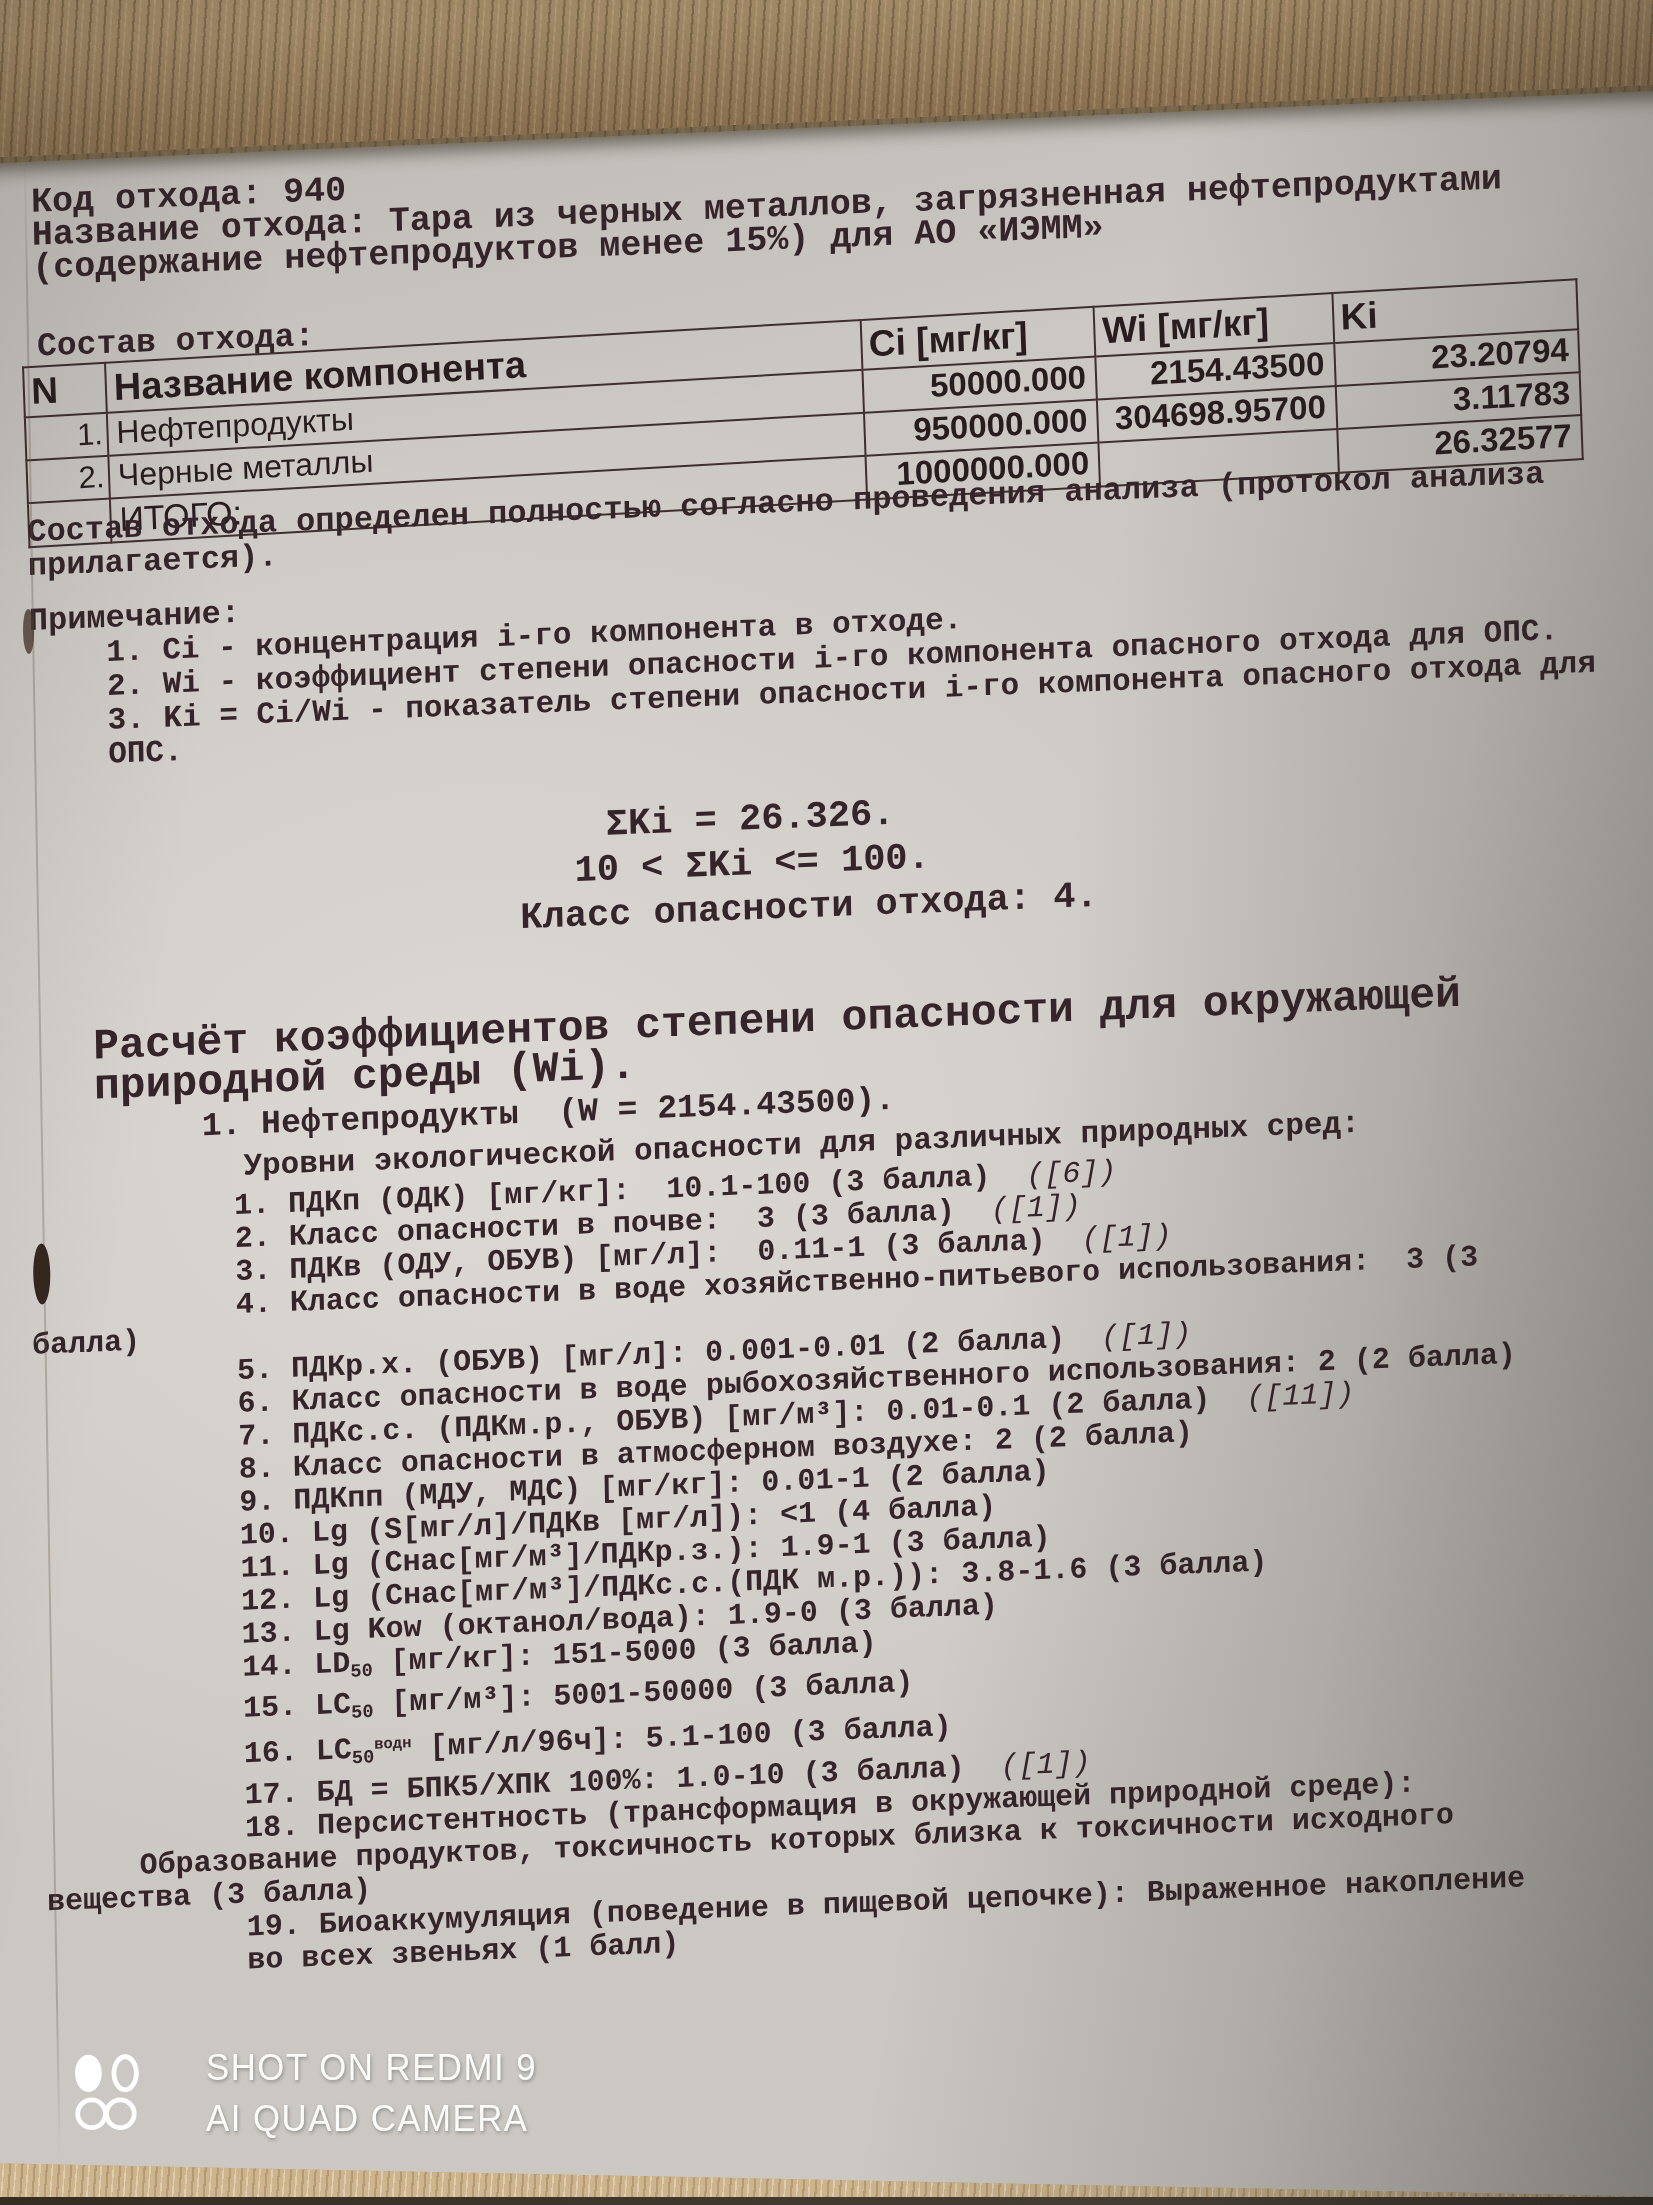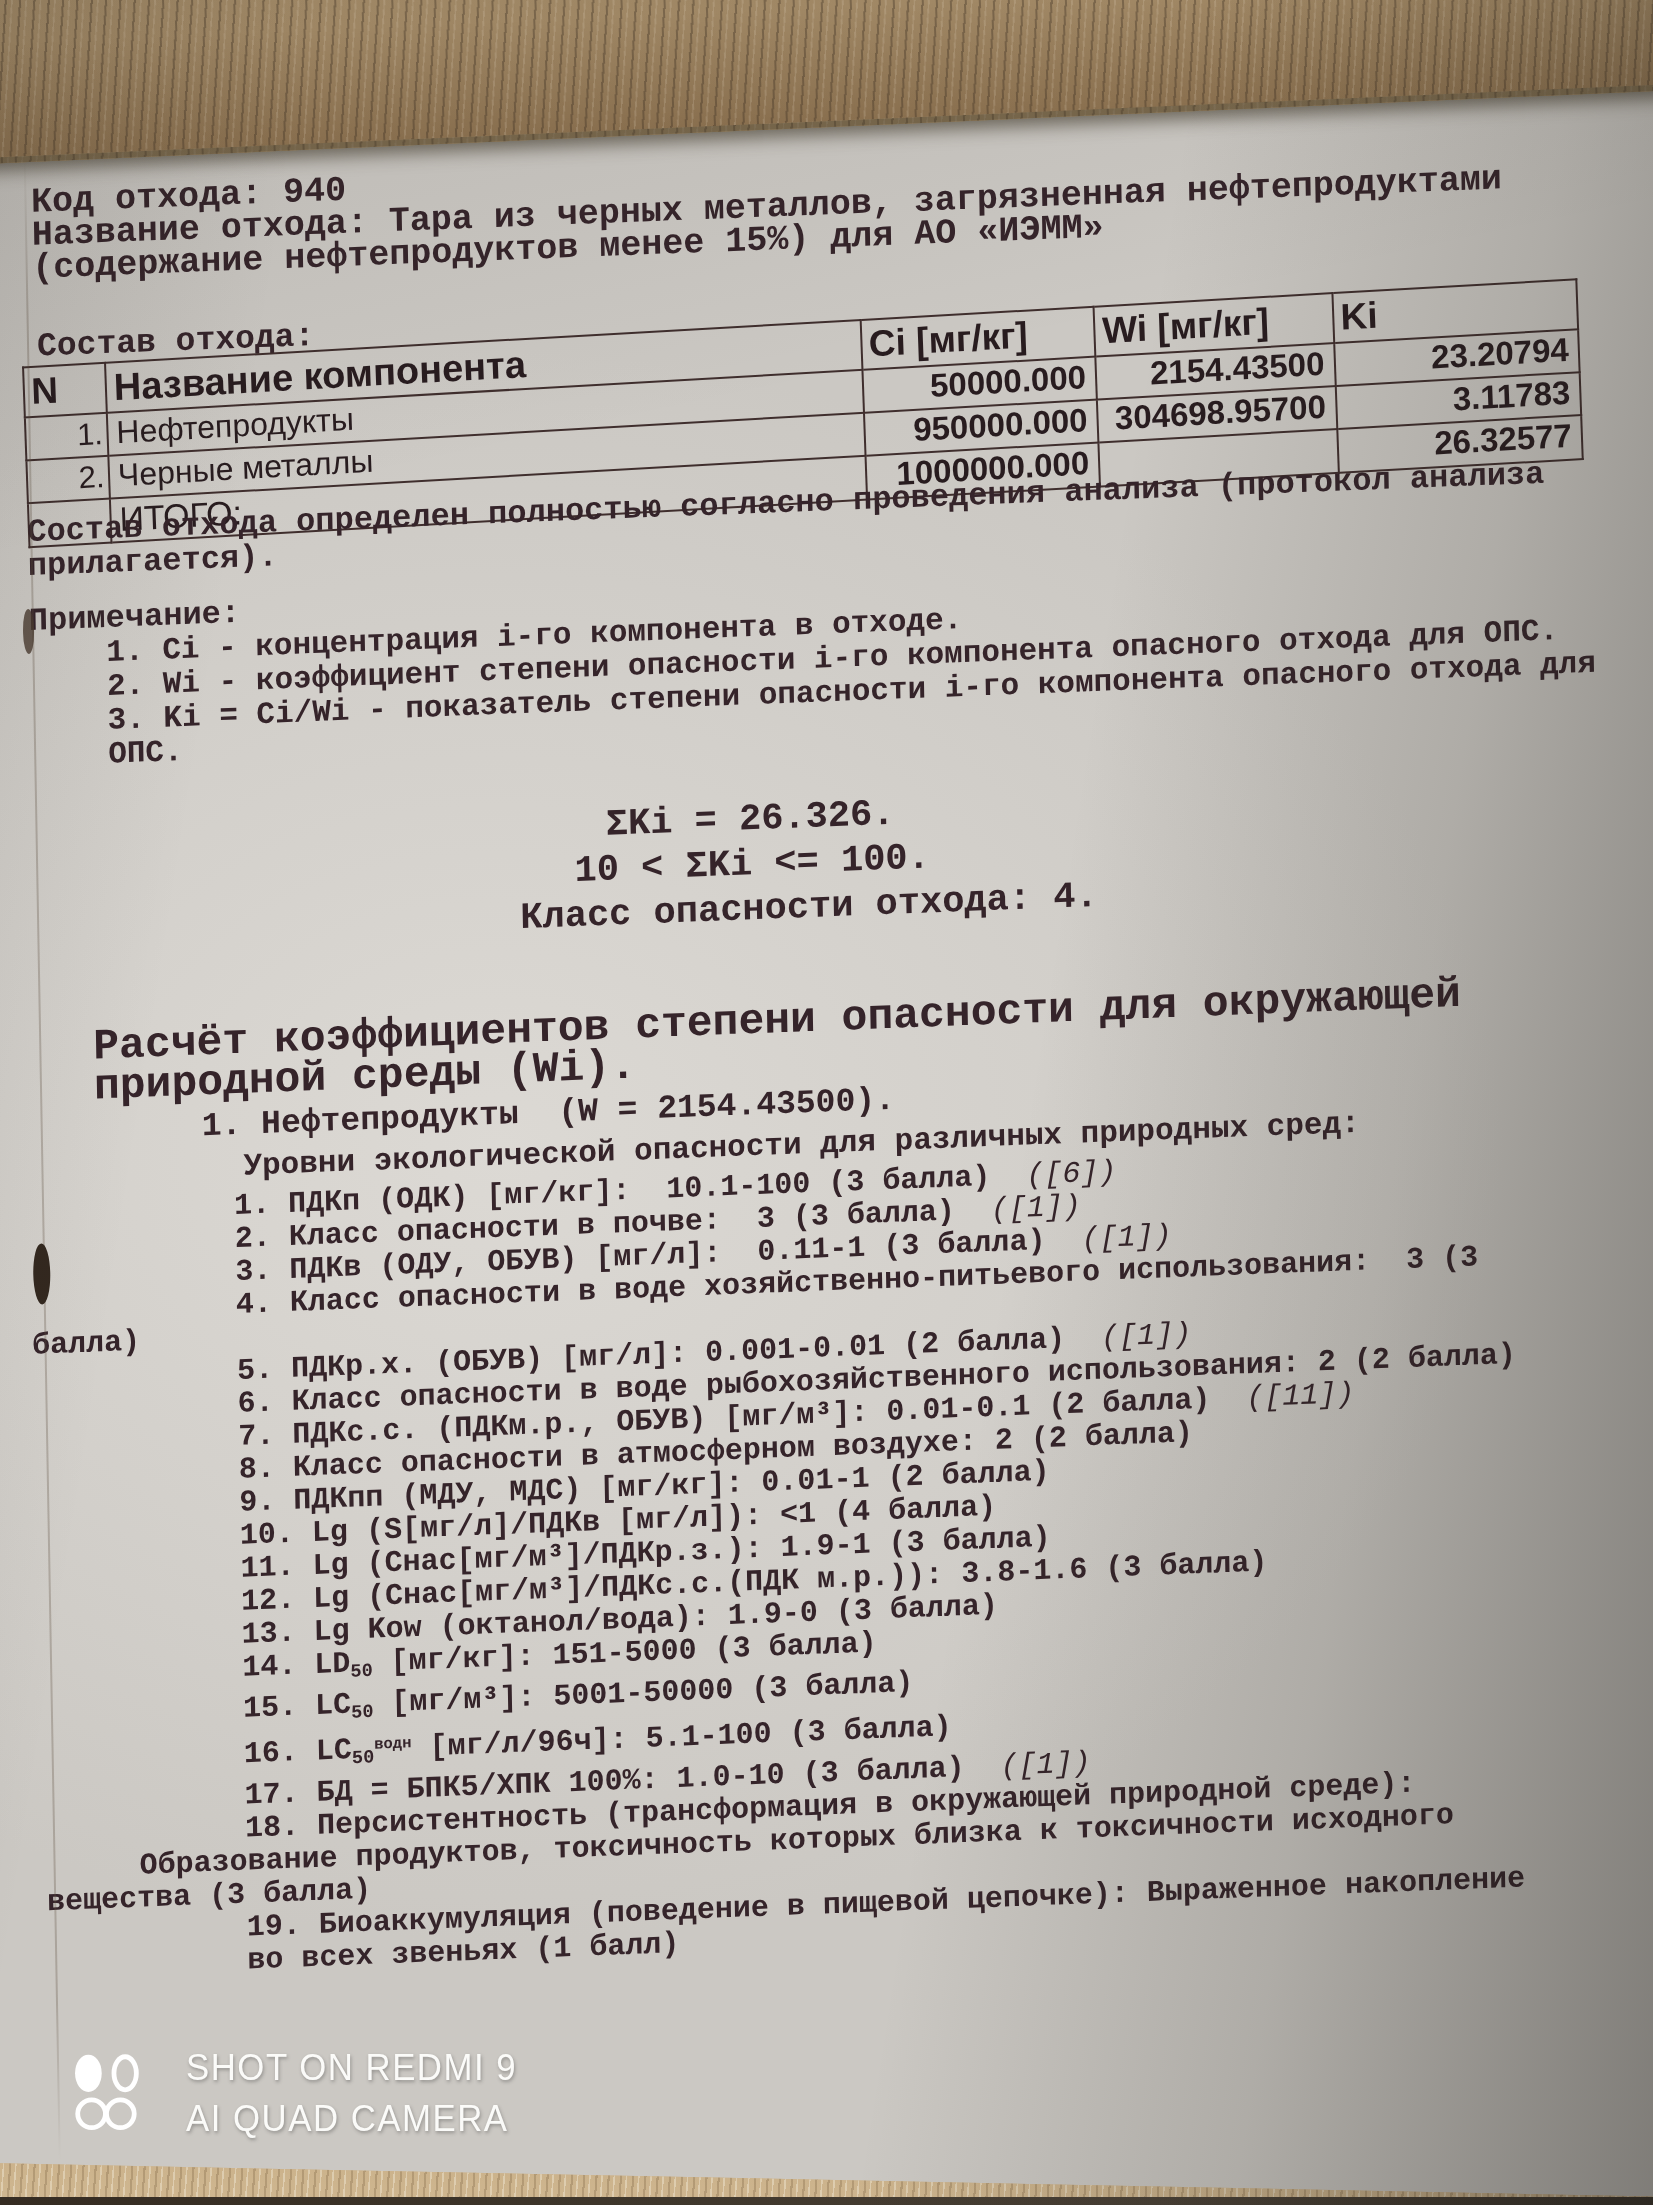--- a/index.html
+++ b/index.html
@@ -91,21 +91,21 @@
     background:linear-gradient(to bottom,rgba(95,80,65,0),rgba(95,80,65,.30) 8%,rgba(95,80,65,.30) 92%,rgba(95,80,65,0));}
   .hole1{position:absolute;left:11.7px;top:610px;width:11.7px;height:45px;border-radius:50%;
     background:#4a3b30;opacity:.8;}
   .hole2{position:absolute;left:10.6px;top:1245px;width:17px;height:61px;border-radius:50%;
     background:#33281f;}
 
   
   .watermark{position:absolute;left:74px;top:2047px;z-index:6;color:rgba(253,253,251,.97);
     font-family:"Liberation Sans","DejaVu Sans",sans-serif;
     text-shadow:1.1px 1.6px 3.7px rgba(40,40,40,.35);}
-  .wm-row{display:flex;align-items:center;}
+  .wm-row{display:flex;align-items:center;gap:20px;}
   .wm-icon{width:81px;height:80px;margin-right:31px;flex:0 0 auto;}
   .wm-text1{font-size:37px;letter-spacing:1.6px;transform:scaleX(.94);transform-origin:0 50%;
     line-height:41px;}
   .wm-text2{font-size:37px;letter-spacing:1.6px;transform:scaleX(.94);transform-origin:0 50%;
     line-height:41px;margin-top:9.5px;}
 </style>
 </head>
 <body>
 
 <div class="scene">

